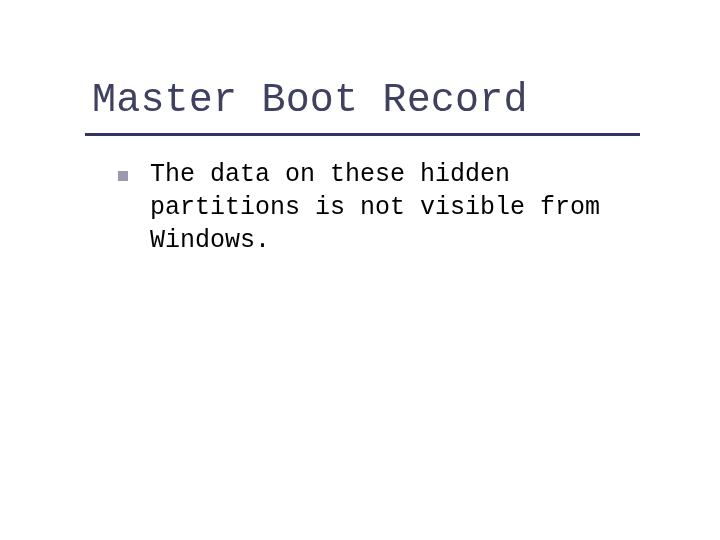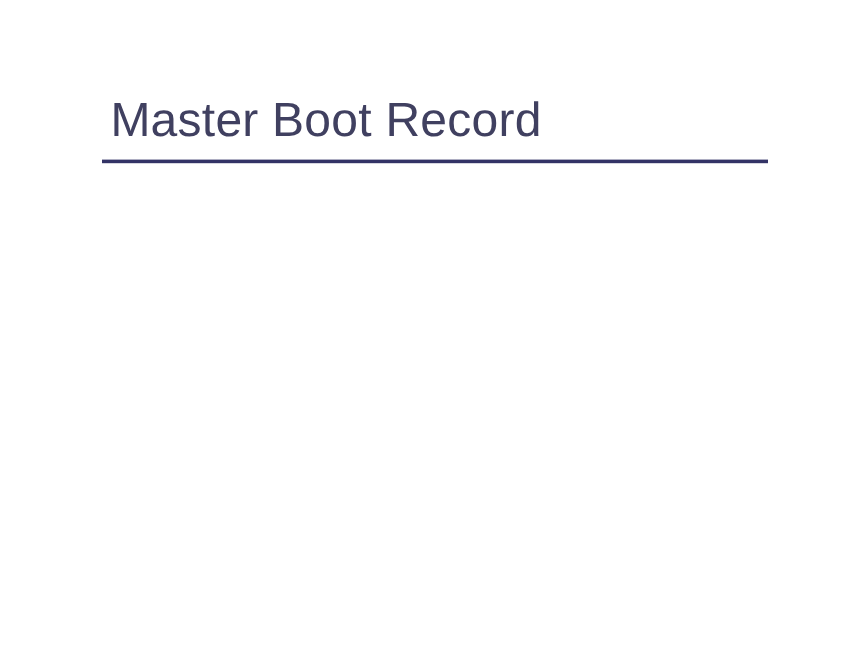--- a/index.html
+++ b/index.html
@@ -9,20 +9,21 @@
     height: 540px;
     background: #ffffff;
     font-family: Verdana, Geneva, sans-serif;
     overflow: hidden;
   }
   .slide {
     position: relative;
     width: 664px;
     height: 540px;
     box-sizing: border-box;
+    font-family: Liberation Mono, monospace;
   }
   .title {
     position: absolute;
     left: 92px;
     top: 78px;
     font-size: 40px;
     color: #404060;
     font-weight: 400;
     letter-spacing: 0.2px;
   }
@@ -66,15 +67,21 @@
 </head>
 <body>
 
 <div class="slide">
   <div class="title">Master Boot Record</div>
   <div class="underline"></div>
 
   <div class="body">
 
 
+    <div class="item">
+      <div class="bullet"></div>
+      <div class="text">
+        <span>The data on these hidden partitions is not visible from Windows.</span>
+      </div>
+    </div>
 
   </div>
 </div>
 
 </body></html>

